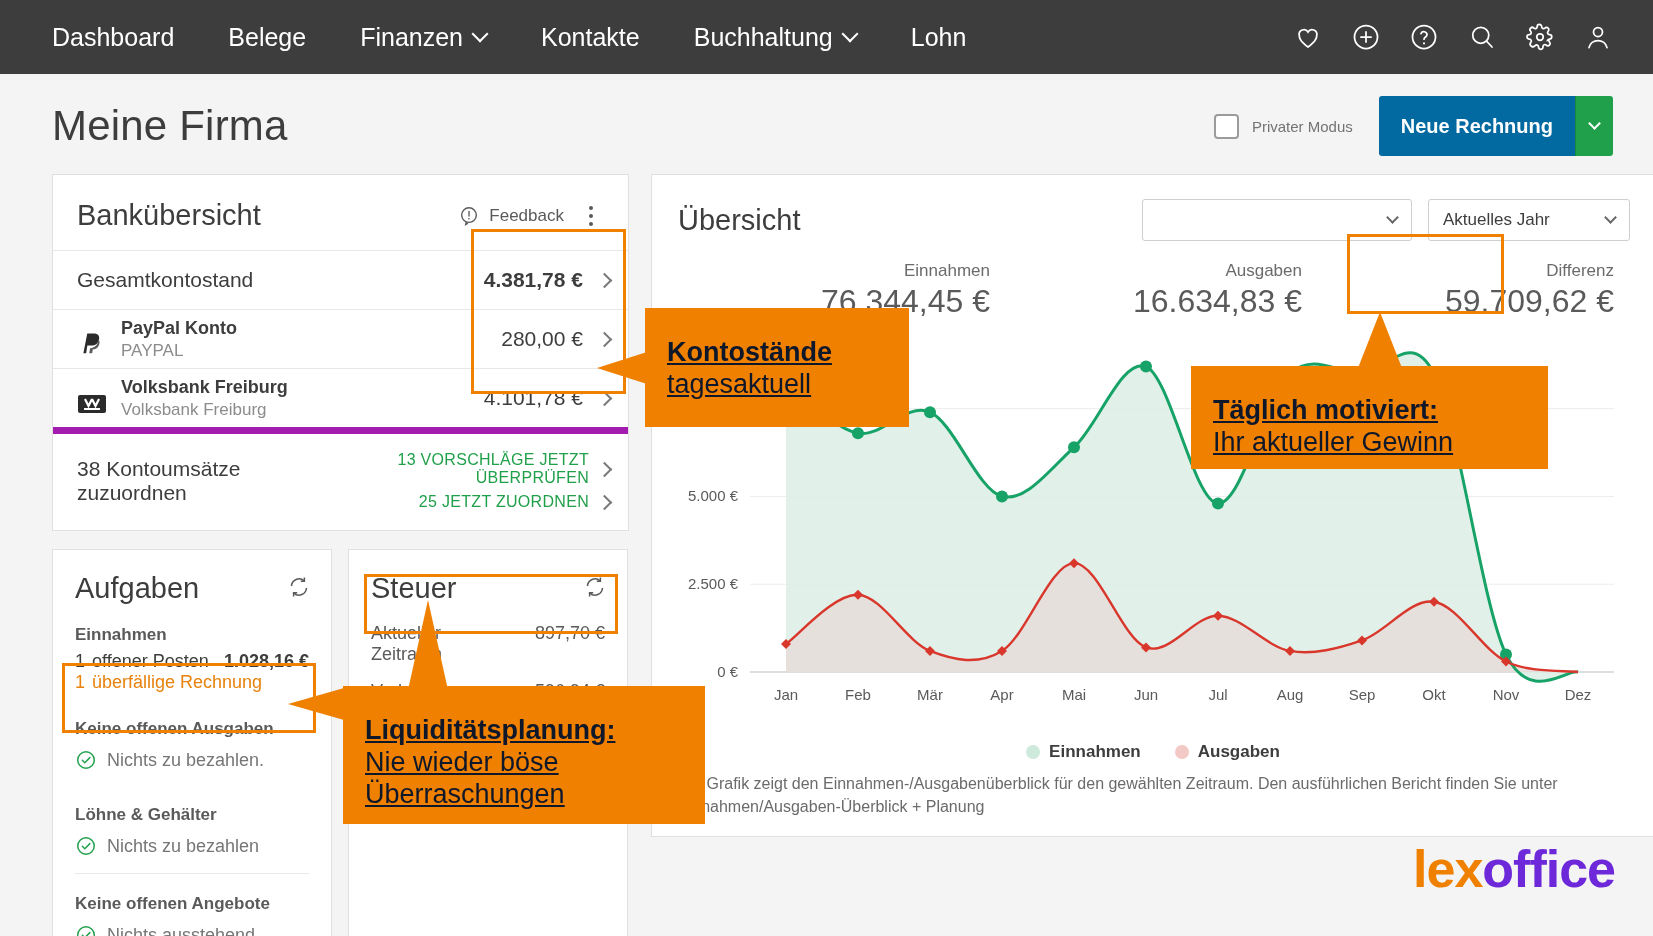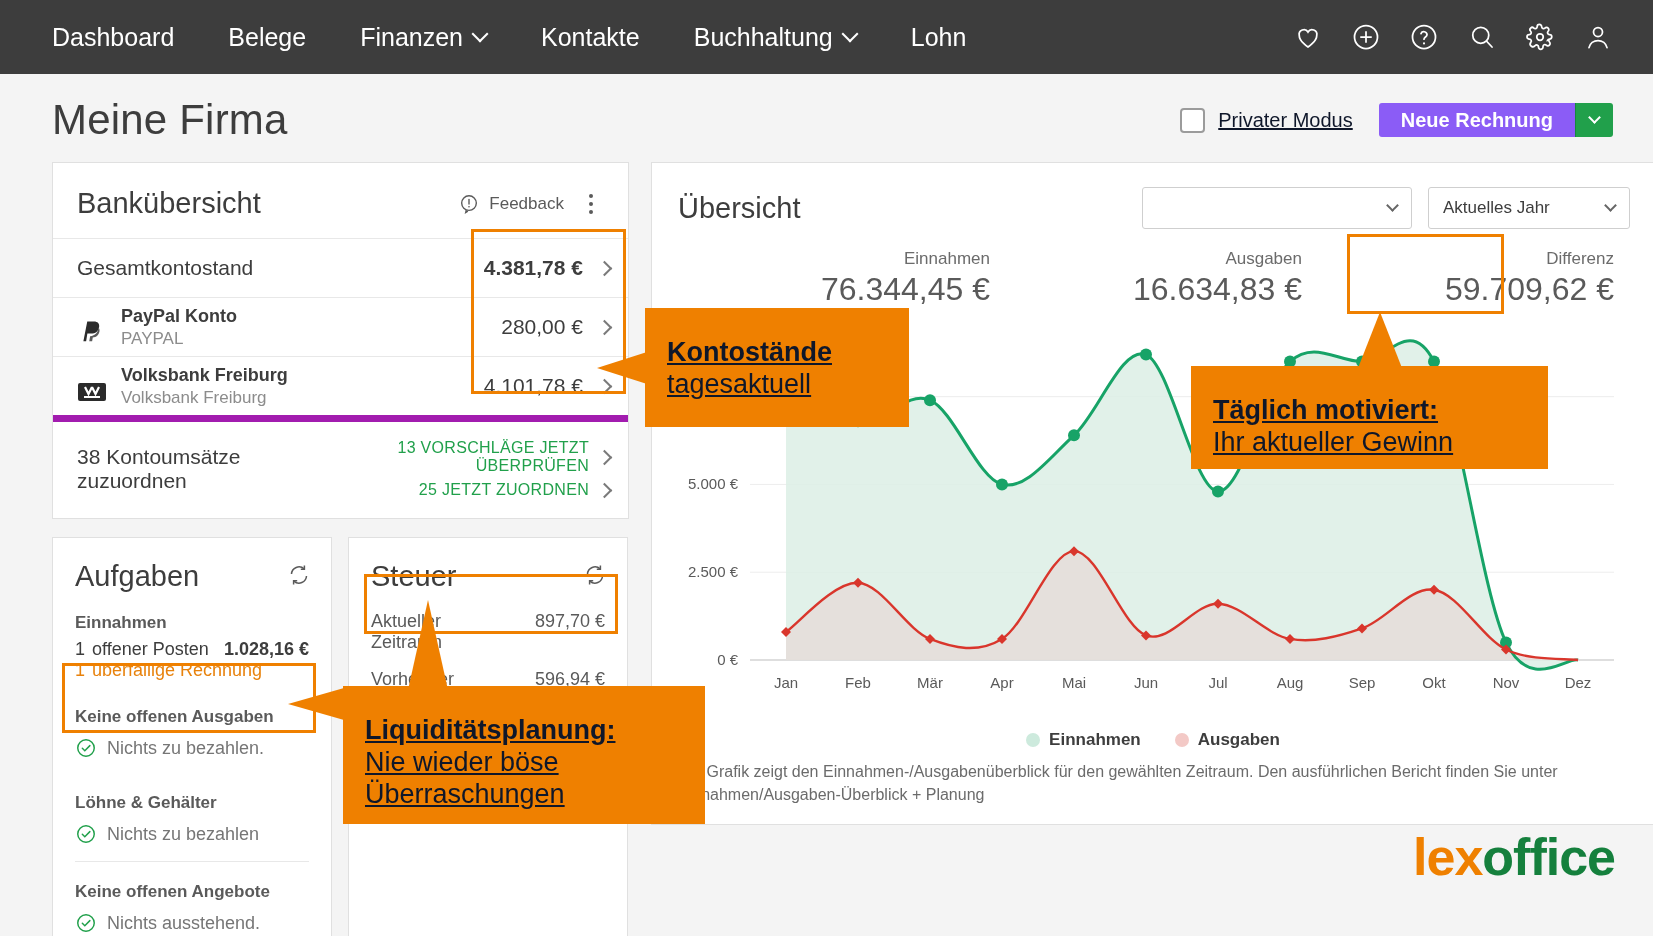--- a/index.html
+++ b/index.html
@@ -38,25 +38,25 @@
   .page-head {
     display: flex; align-items: center;
     padding: 22px 40px 18px 52px;
   }
   .page-title { font-size: 42px; font-weight: 400; color: #3d3d3d; letter-spacing: .2px; }
   .head-right { margin-left: auto; display: flex; align-items: center; gap: 26px; }
   .checkbox-row { display: flex; align-items: center; gap: 13px; cursor: pointer; }
   .checkbox {
     width: 25px; height: 25px; border: 2px solid #9b9b9b; border-radius: 4px; background: #fff;
   }
-  .checkbox-label { font-size: 20px; color: #0f172a; text-decoration: underline; }
+  .checkbox-label { font-size: 15px; color: #737373; }
   .btn-group { display: flex; align-items: stretch; }
   .btn-primary {
-    background: #8b5cf6; color: #fff; font-size: 20px; font-weight: bold;
-    padding: 0 22px; height: 34px; display: flex; align-items: center;
+    background: #0369a1; color: #fff; font-size: 20px; font-weight: bold;
+    padding: 0 22px; height: 60px; display: flex; align-items: center;
     border: none; border-radius: 3px 0 0 3px; cursor: pointer;
     font-family: "Liberation Sans", sans-serif;
   }
   .btn-split {
     background: #21a04b; border: none; border-left: 1px solid #168a3d; width: 38px;
     border-radius: 0 3px 3px 0; cursor: pointer; display: flex; align-items: center; justify-content: center;
   }
   .btn-split .dcaret { width: 9px; height: 9px; border-right: 2px solid #fff; border-bottom: 2px solid #fff; transform: rotate(45deg); position: relative; top:-3px;}
 
   
@@ -130,21 +130,21 @@
 
   .chart-wrap { position: relative; padding: 0 26px 6px; }
   .legend { display: flex; justify-content: center; gap: 34px; padding: 8px 0 6px; }
   .lg { display: flex; align-items: center; gap: 9px; font-size: 17px; font-weight: bold; color: #3d3d3d; }
   .lg .dot { width: 14px; height: 14px; border-radius: 50%; display: block;}
   .chart-note { font-size: 16px; color: #6b6b6b; line-height: 1.45; padding: 4px 26px 18px; }
   .brandrow { display: flex; justify-content: flex-end; padding: 6px 40px 0; }
   .brand { text-align: right; }
   .brand .b1 { font-size: 52px; font-weight: bold; letter-spacing: -1px; line-height: 1; }
   .brand .b1 .o { color: #ef8000; }
-  .brand .b1 .d { color: #15803d; margin-top: 15px; }
+  .brand .b1 .d { color: #6d28d9; margin-top: 15px; }
   .brand .b2 { font-size: 30px; color: #6b6b6b; line-height: 1.1; margin-top: 2px;}
 
   
   .hl { position: absolute; border: 3px solid #ef8000; pointer-events: none; }
   .callout {
     position: absolute; background: #ef8000; color: #0f172a; padding: 29px 22px 18px;
     line-height: 1.18;
     text-decoration: underline;
   }
   .callout .c1 { font-size: 27px; font-weight: bold; }

